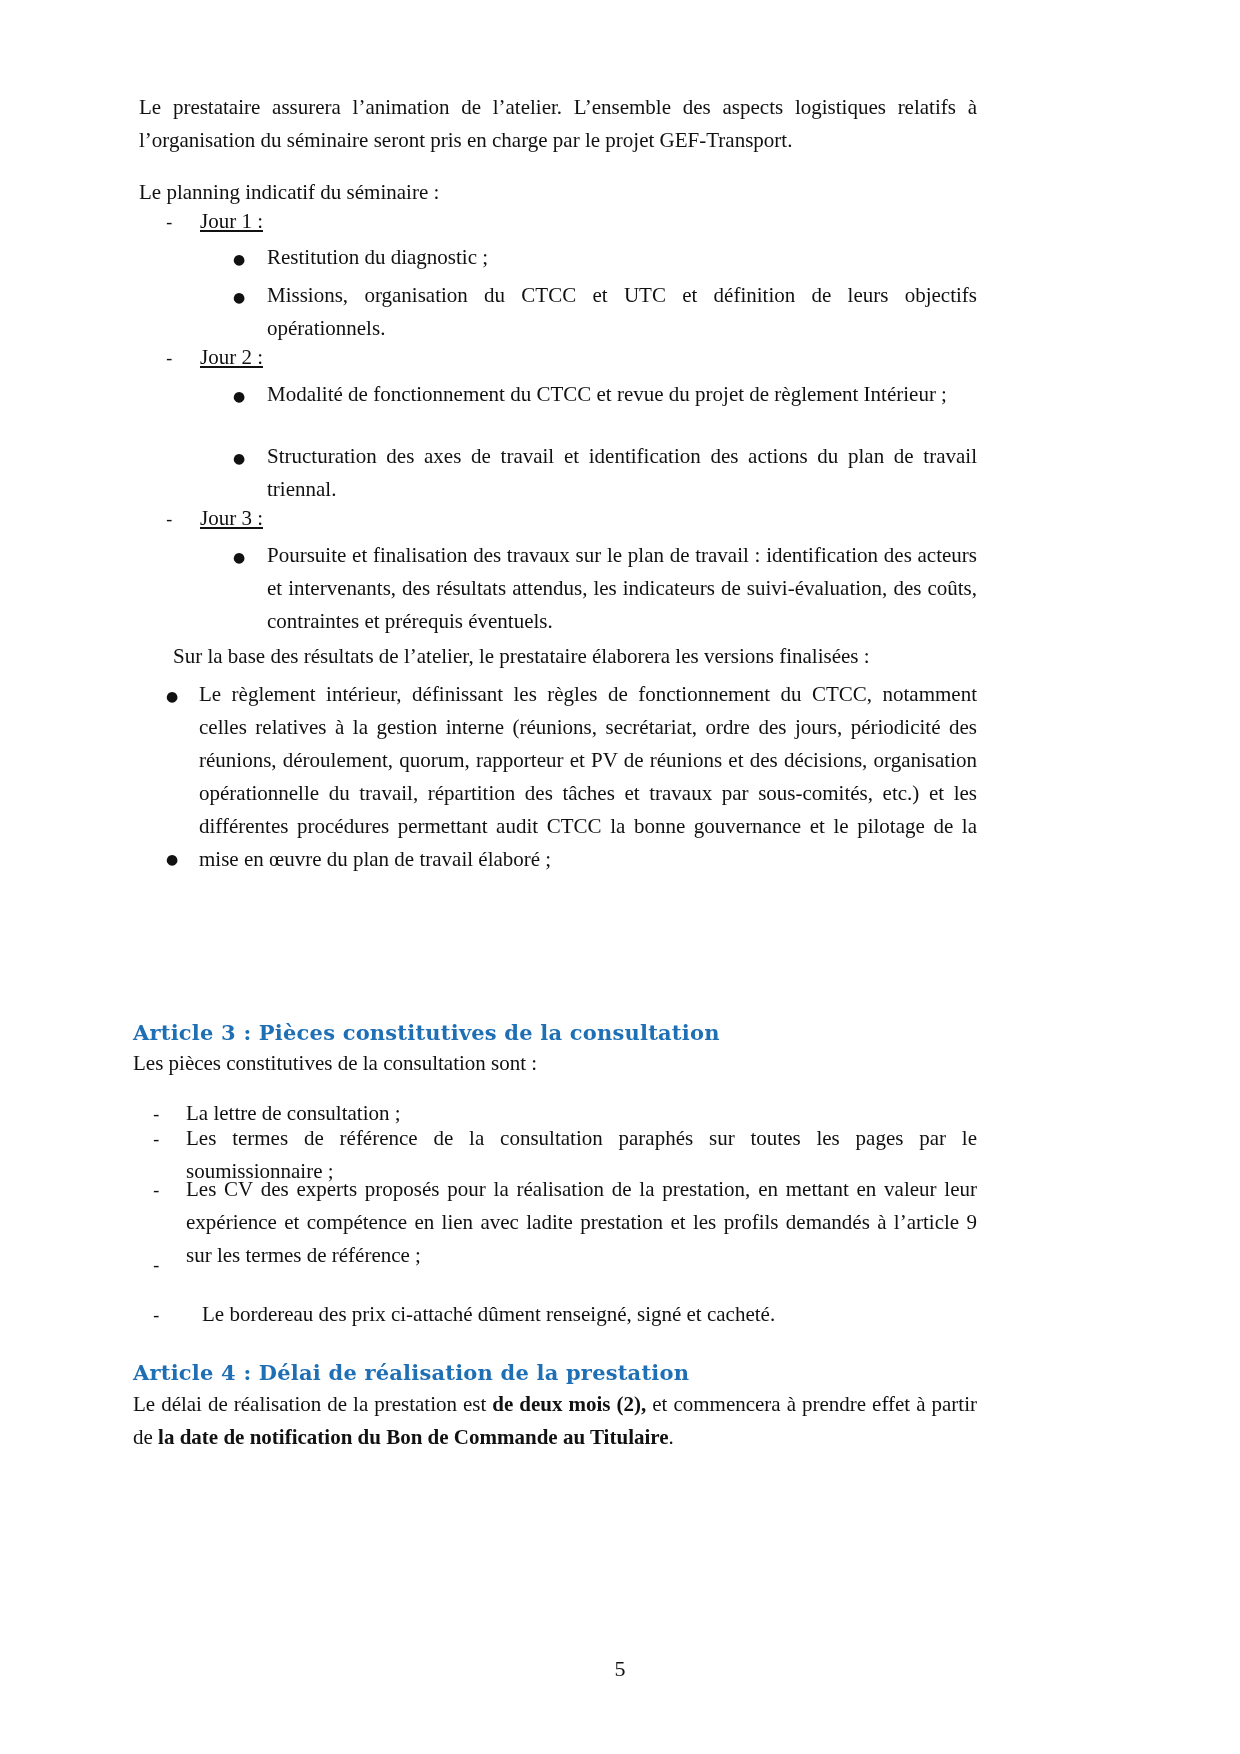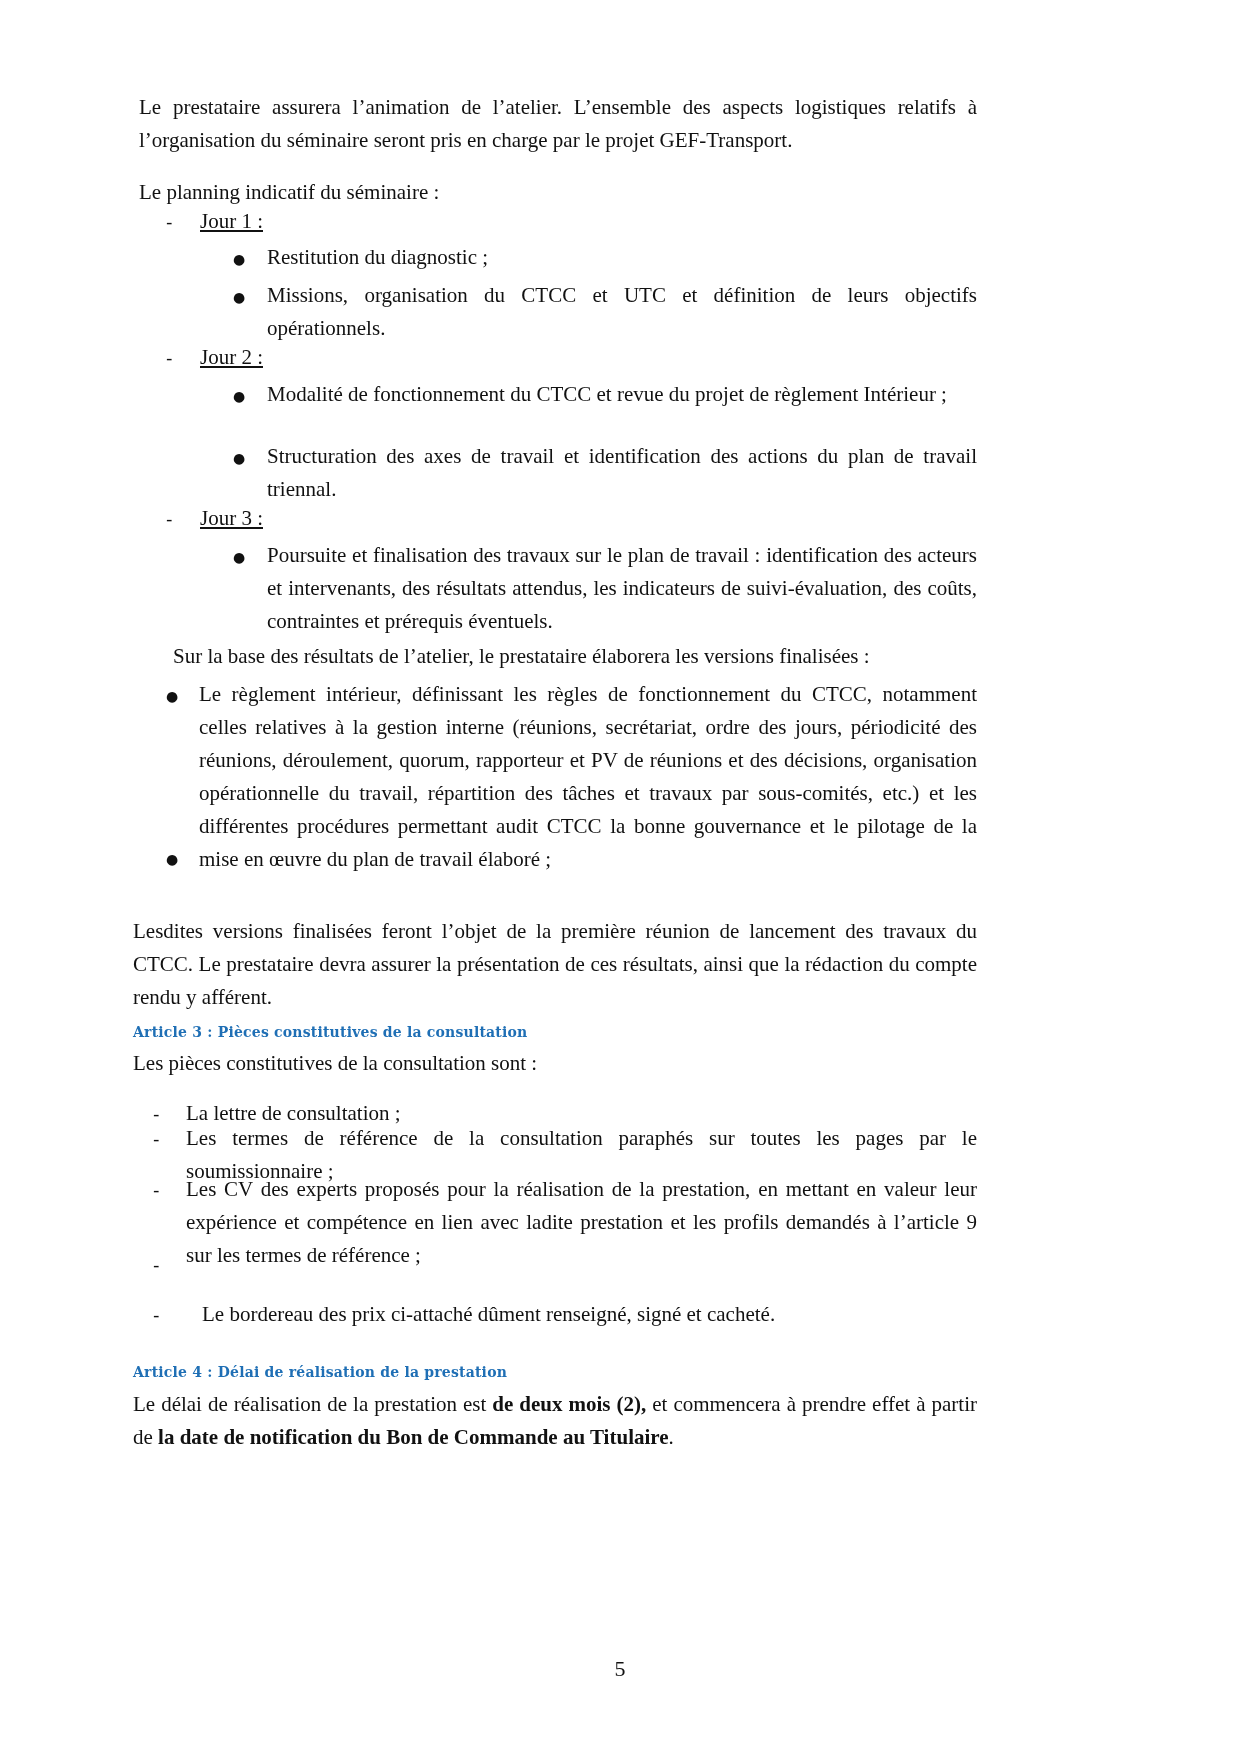--- a/index.html
+++ b/index.html
@@ -20,21 +20,21 @@
   .dash, .bullet {
     position: absolute;
     font-family: "DejaVu Sans", sans-serif;
   }
   .dash { font-size: 18px; }
   .bullet { font-size: 14px; }
   .heading {
     position: absolute;
     font-family: "DejaVu Serif", serif;
     font-weight: bold;
-    font-size: 14px;
+    font-size: 21px;
     color: #1f6fb5;
     letter-spacing: 0.2px;
   }
   .b { font-weight: bold; }
   .pagenum {
     position: absolute; left: 0; width: 1240px; text-align: center;
     top: 1652px; font-size: 22px;
   }
 </style>
 </head>
@@ -70,21 +70,20 @@
   <span class="bullet" style="left:233px; top:541px;">●</span>
   <div class="p" style="left:267px; top:539px; width:710px;">Poursuite et finalisation des travaux sur le plan de travail : identification des acteurs et intervenants, des résultats attendus, les indicateurs de suivi-évaluation, des coûts, contraintes et prérequis éventuels.</div>
 
   <div class="p" style="left:139px; top:640px; width:838px;margin-left:34px;">Sur la base des résultats de l’atelier, le prestataire élaborera les versions finalisées :</div>
 
   <span class="bullet" style="left:166px; top:680px;">●</span>
   <div class="p" style="left:199px; top:678px; width:778px;">Le règlement intérieur, définissant les règles de fonctionnement du CTCC, notamment celles relatives à la gestion interne (réunions, secrétariat, ordre des jours, périodicité des réunions, déroulement, quorum, rapporteur et PV de réunions et des décisions, organisation opérationnelle du travail, répartition des tâches et travaux par sous-comités, etc.) et les différentes procédures permettant audit CTCC la bonne gouvernance et le pilotage de la mise en œuvre du plan de travail élaboré ;</div>
 
   <span class="bullet" style="left:166px; top:843px;">●</span>
 
-  <div class="p" style="left:133px; top:915px; width:844px;">Lesdites versions finalisées feront l’objet de la première réunion de lancement des travaux du CTCC. Le prestataire devra assurer la présentation de ces résultats, ainsi que la rédaction du compte rendu y afférent.</div>
 
   <div class="heading" style="left:133px; top:1016px;">Article 3 : Pièces constitutives de la consultation</div>
   <div class="p" style="left:133px; top:1047px; width:844px;">Les pièces constitutives de la consultation sont :</div>
 
   <span class="dash" style="left:153px; top:1097px;">-</span>
   <div class="p" style="left:186px; top:1097px; width:791px;">La lettre de consultation ;</div>
 
   <span class="dash" style="left:153px; top:1122px;">-</span>
   <div class="p" style="left:186px; top:1122px; width:791px;">Les termes de référence de la consultation paraphés sur toutes les pages par le soumissionnaire ;</div>
 

